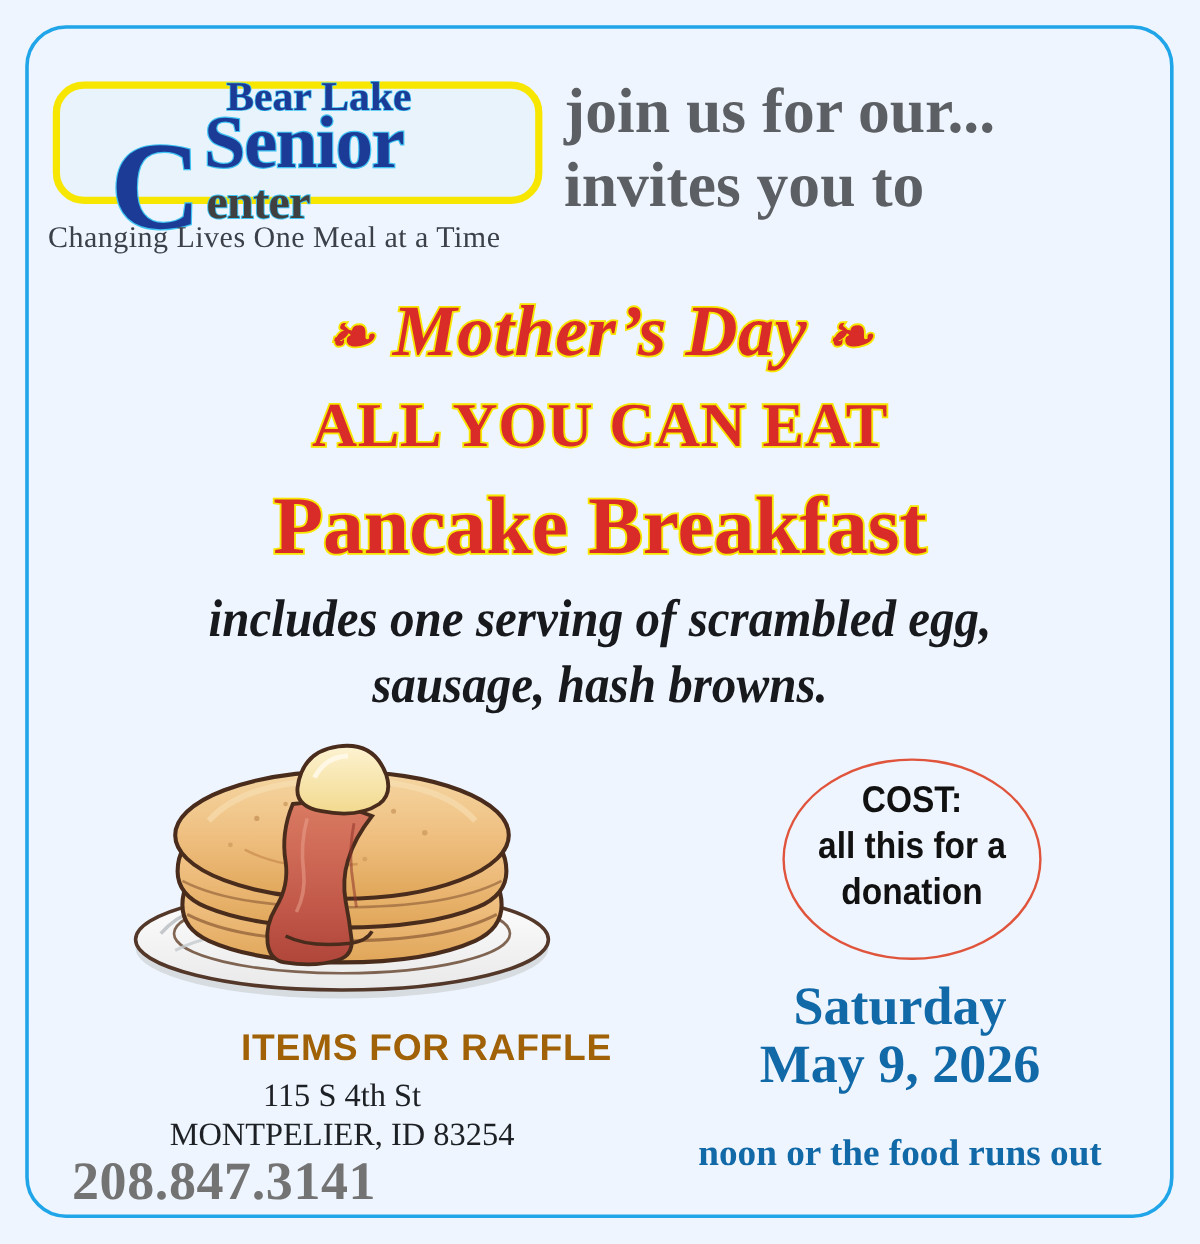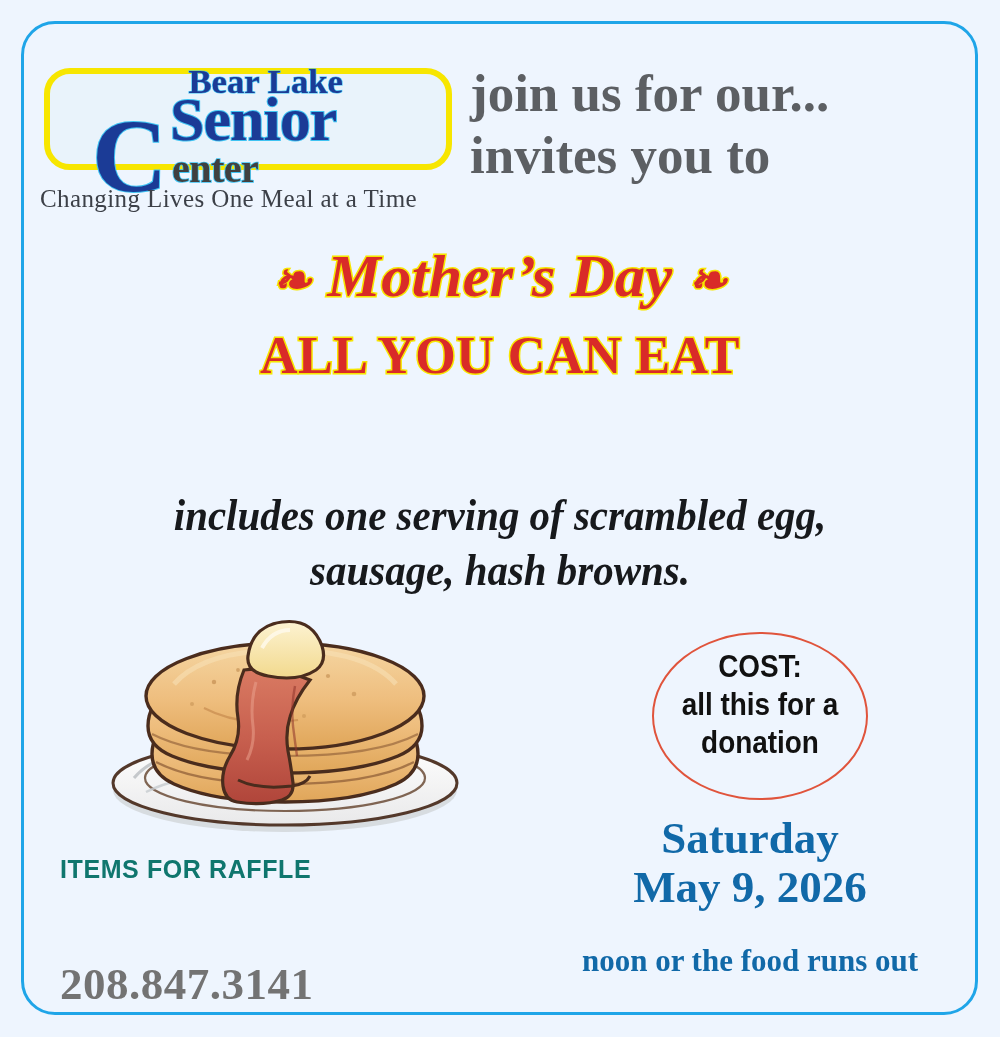--- a/index.html
+++ b/index.html
@@ -177,26 +177,26 @@
     font-weight:bold;
     font-size:31px;
     line-height:38px;
     color:#111111;
     transform:scaleX(0.9);
   }
   .cost-text div{white-space:nowrap;}
 
   
   .raffle{
-    position:absolute;left:60px;top:855px;width:450px;text-align:left;
+    position:absolute;left:60px;top:855px;width:450px;text-align:right;
     font-family:"Liberation Sans", sans-serif;
     font-weight:bold;
-    font-size:25px;
+    font-size:31px;
     letter-spacing:0.6px;
-    color:#0f766e;
+    color:#a16207;
   }
   .address{
     position:absolute;left:60px;top:897px;width:450px;text-align:center;
     font-family:"Liberation Serif", serif;
     font-size:27px;
     line-height:32px;
     color:#1d2024;
   }
   .address div{white-space:nowrap;}
   .phone{
@@ -246,20 +246,21 @@
     <div>invites you to</div>
   </div>
 
   <div class="headline">
     <div class="hl-mothers">
       <span class="hl-amp">❧</span>
       <span>Mother’s Day</span>
       <span class="hl-amp">❧</span>
     </div>
     <div class="hl-allyou">ALL YOU CAN EAT</div>
+    <div class="hl-pancake">Pancake Breakfast</div>
   </div>
 
   <div class="desc">
     <div>includes one serving of scrambled egg,</div>
     <div>sausage, hash browns.</div>
   </div>
 
   <div class="pancake">
     <svg viewBox="0 0 378 225" width="378" height="225" xmlns="http://www.w3.org/2000/svg">
       <defs>
@@ -320,20 +321,24 @@
   </div>
 
   <div class="cost-oval"></div>
   <div class="cost-text">
     <div>COST:</div>
     <div>all this for a</div>
     <div>donation</div>
   </div>
 
   <div class="raffle">ITEMS FOR RAFFLE</div>
+  <div class="address">
+    <div>115 S 4th St</div>
+    <div>MONTPELIER, ID 83254</div>
+  </div>
   <div class="phone">208.847.3141</div>
 
   <div class="datebox">
     <div class="d-sat">Saturday</div>
     <div class="d-date">May 9, 2026</div>
     <div class="d-note">noon or the food runs out</div>
   </div>
 
 </div>
 

